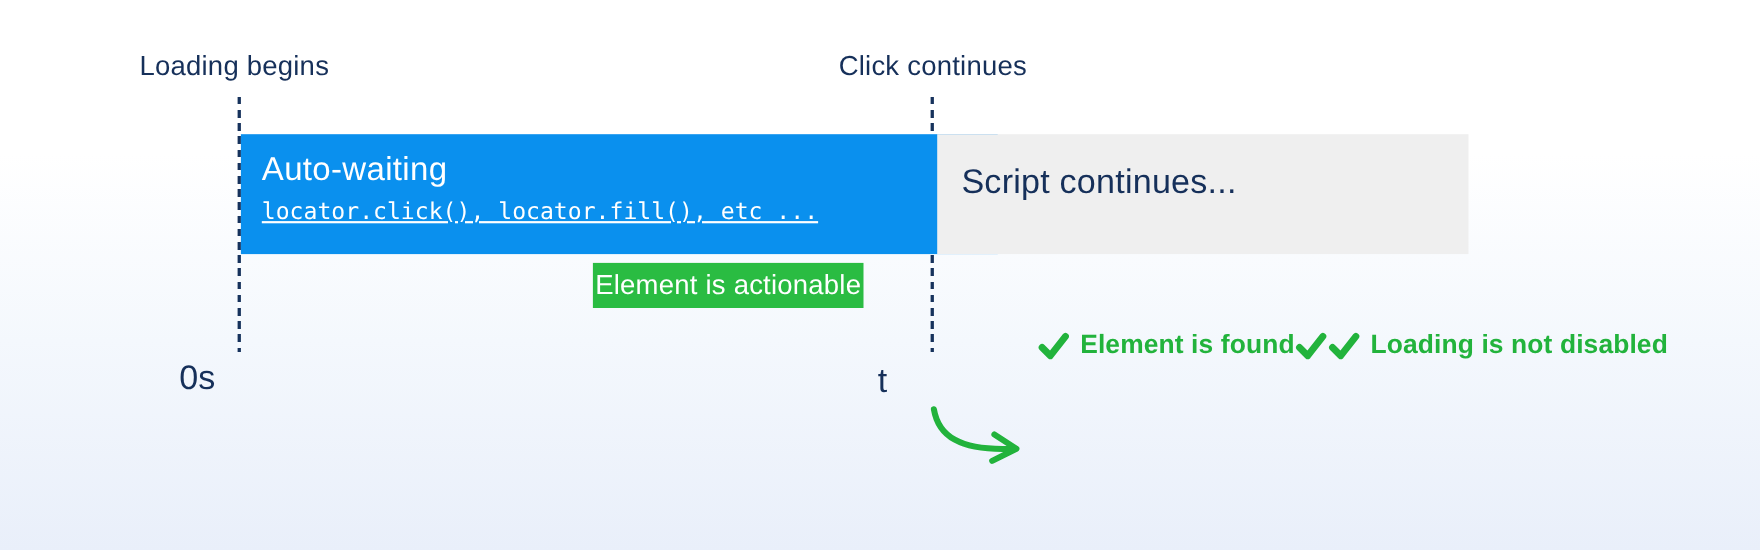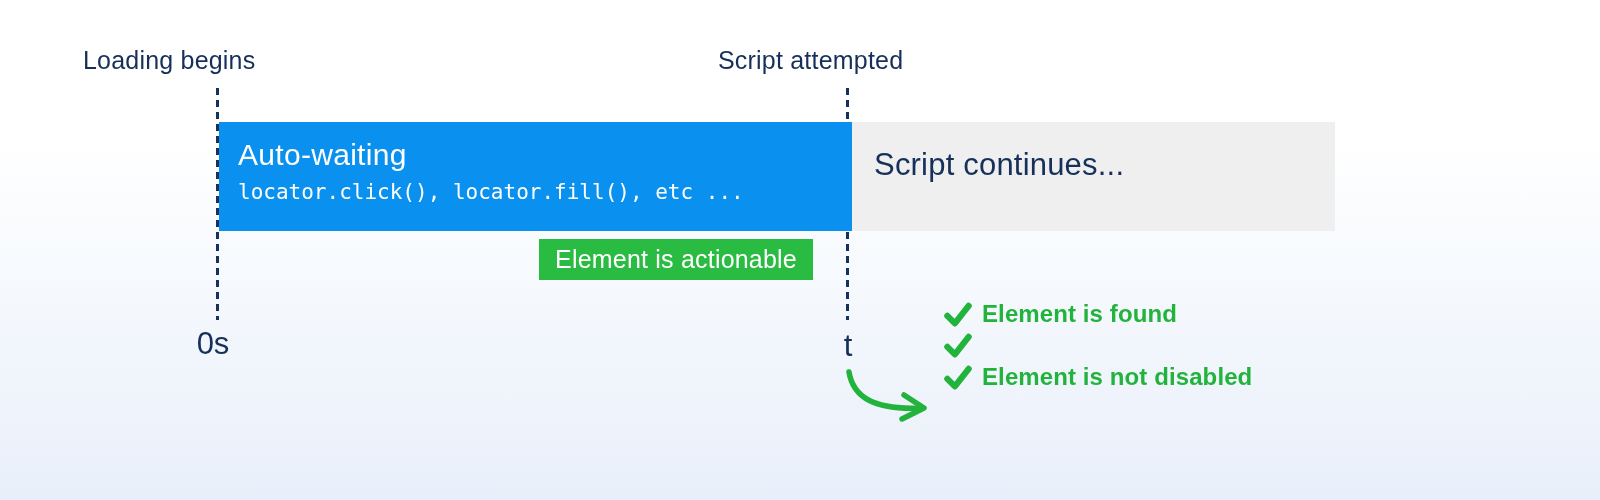--- a/index.html
+++ b/index.html
@@ -10,20 +10,21 @@
     width: 1600px;
     height: 500px;
     overflow: hidden;
     background: linear-gradient(180deg, #ffffff 0%, #ffffff 28%, #f4f8fd 62%, #e9effa 100%);
   }
 
   .toplabel {
     position: absolute;
     top: 46px;
     width: 260px;
+    text-align: center;
     font-size: 25px;
     font-weight: 500;
     color: #16305a;
     letter-spacing: 0.2px;
   }
   .l1 { left: 83px; }
   .l2 { left: 718px; }
 
   .dash {
     position: absolute;
@@ -54,73 +55,74 @@
     line-height: 36px;
     letter-spacing: 0.3px;
   }
   .bar-code {
     color: #ffffff;
     font-family: "DejaVu Sans Mono", monospace;
     font-size: 21px;
     line-height: 30px;
     margin-top: 4px;
     white-space: pre;
+    text-decoration: underline;
   }
   .bar.gray {
     left: 852px;
     width: 483px;
     background: #efefef;
     padding: 25px 0 0 22px;
   }
   .bar-label {
     color: #16305a;
     font-size: 31px;
     font-weight: 400;
     letter-spacing: 0.2px;
   }
 
   .badge {
     position: absolute;
     left: 539px;
     top: 239px;
-    width: 274px;
+    width: 246px;
     height: 41px;
     background: #2abc42;
     color: #ffffff;
     font-size: 25px;
     display: flex;
     align-items: center;
     justify-content: center;
     letter-spacing: 0.2px;
   }
 
   .axis {
     position: absolute;
     width: 100px;
-    text-align: center;
+    text-align: left;
     font-size: 31px;
     color: #16305a;
   }
   .axis.zero { left: 163px; top: 326px; }
   .axis.t    { left: 798px; top: 328px; }
 
   .arrow-svg {
     position: absolute;
     left: 842px;
     top: 368px;
     width: 100px;
     height: 56px;
   }
 
   .checklist {
     position: absolute;
     left: 943px;
     top: 298px;
     display: flex;
-    flex-direction: column;
+    flex-direction: row;
   }
   .check-row {
     display: flex;
     align-items: center;
     height: 31.5px;
   }
   .check-icon {
     width: 30px;
     height: 30px;
     flex: 0 0 30px;
@@ -134,21 +136,21 @@
     white-space: nowrap;
   }
 </style>
 </head>
 <body>
 
 <div class="canvas">
 
   <div class="toplabel l1">Loading begins</div>
 
-  <div class="toplabel l2">Script attempted</div>
+  <div class="toplabel l2">Click continues</div>
 
   <div class="dash d1"></div>
   <div class="dash d2"></div>
 
   <div class="bar blue">
     <div class="bar-title">Auto-waiting</div>
     <div class="bar-code">locator.click(), locator.fill(), etc ...</div>
   </div>
 
   <div class="bar gray">
@@ -180,17 +182,17 @@
         <path d="M3.5 13.5 L9.5 19.5 L20.5 5.5" fill="none" stroke="#22b33c" stroke-width="5" stroke-linecap="round" stroke-linejoin="round"></path>
       </svg>
     </div>
 
 
 
     <div class="check-row">
       <svg class="check-icon" viewBox="0 0 24 24" aria-hidden="true">
         <path d="M3.5 13.5 L9.5 19.5 L20.5 5.5" fill="none" stroke="#22b33c" stroke-width="5" stroke-linecap="round" stroke-linejoin="round"></path>
       </svg>
-      <span class="check-label">Element is not disabled</span>
+      <span class="check-label">Loading is not disabled</span>
     </div>
 
   </div>
 </div>
 
 </body></html>

